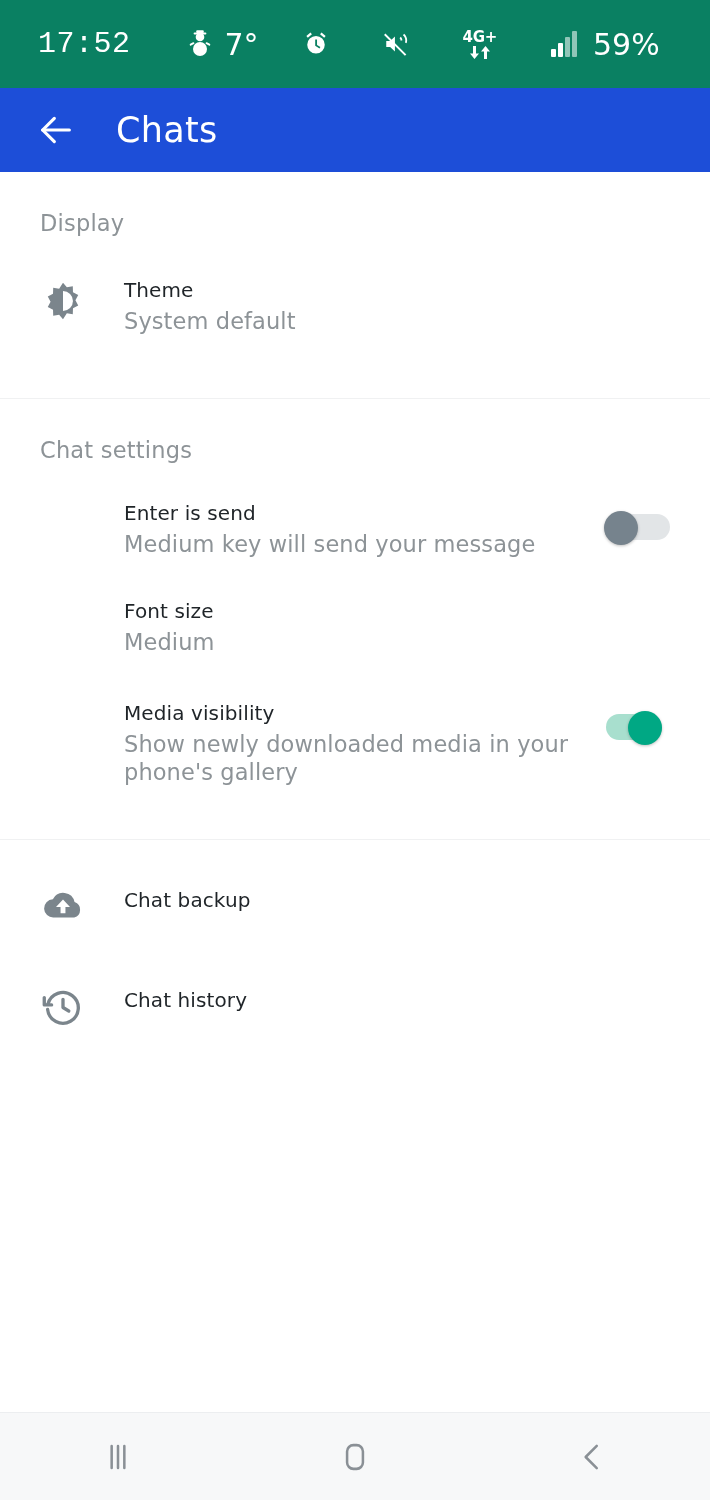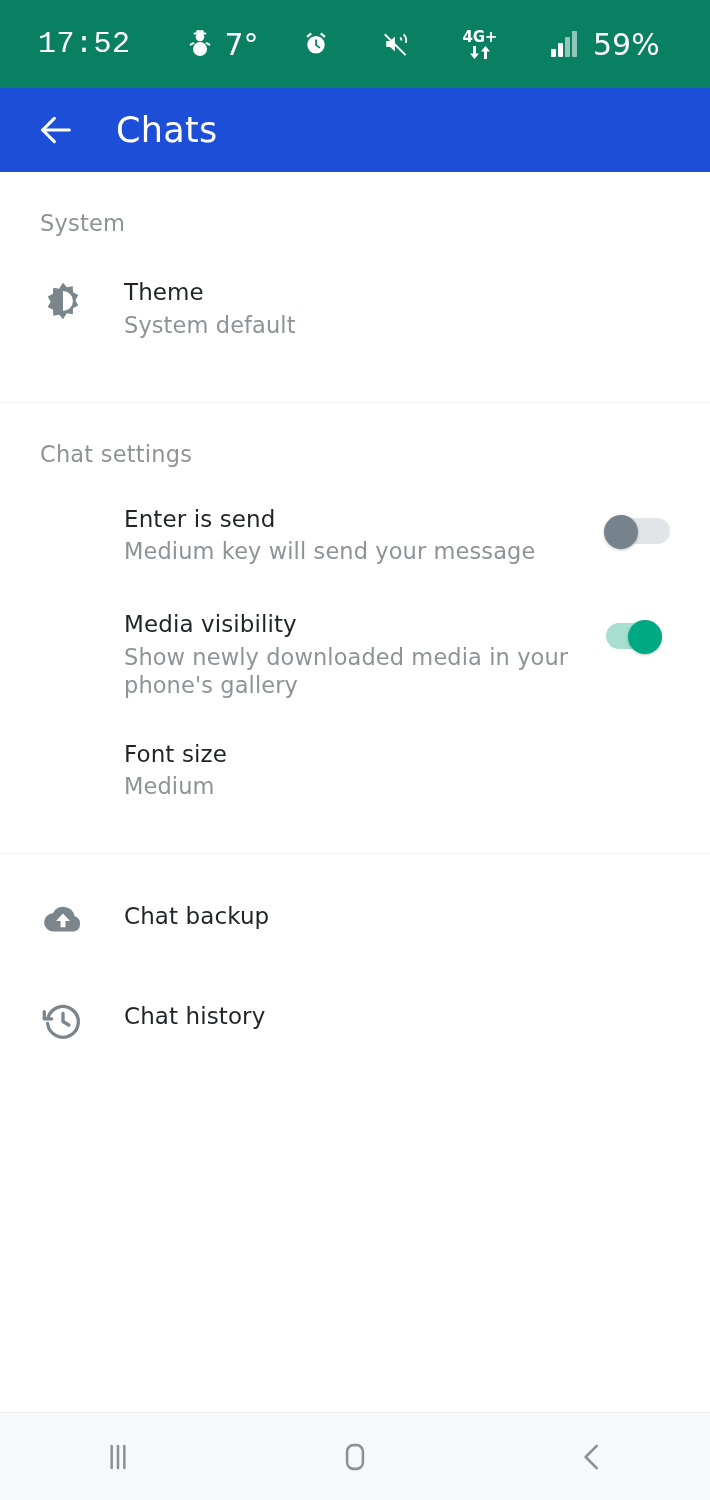--- a/index.html
+++ b/index.html
@@ -36,21 +36,21 @@
   .content { flex:1 1 auto; background:#ffffff; position:relative; overflow:hidden; }
 
   .section-header {
     color:#8d9397; font-size:22.5px; font-weight:400;
     padding-left:40px; letter-spacing:.2px;
   }
 
   .row { display:flex; align-items:flex-start; padding-left:40px; padding-right:30px; }
   .row-icon { width:46px; min-width:46px; height:46px; display:flex; align-items:center; justify-content:center; margin-right:38px; }
   .row-body { flex:1 1 auto; padding-top:1px; }
-  .row-title { font-size:23px; color:#1f2428; font-weight:400; line-height:1.16; letter-spacing:.1px; }
+  .row-title { font-size:20px; color:#1f2428; font-weight:400; line-height:1.16; letter-spacing:.1px; }
   .row-sub { font-size:22.5px; color:#8d9397; font-weight:400; line-height:1.24; margin-top:6px; letter-spacing:.1px; }
   .row-noicon { padding-left:124px; }
 
   .divider { height:1px; background:#f0f1f2; width:100%; }
 
   
   .toggle { position:relative; width:66px; height:30px; flex:0 0 auto; margin-left:20px; margin-top:10px; }
   .toggle .track { position:absolute; right:0; top:3px; width:56px; height:26px; border-radius:13px; }
   .toggle .thumb { position:absolute; top:0; width:34px; height:34px; border-radius:50%; box-shadow:0 1px 3px rgba(0,0,0,.25); }
   .toggle.off .track { background:#e2e5e7; }
@@ -131,21 +131,21 @@
       <svg width="40" height="40" viewBox="0 0 24 24" fill="none" stroke="#ffffff" stroke-width="1.9" stroke-linecap="round" stroke-linejoin="round">
         <path d="M20 12H4"></path>
           <path d="M11 5 4 12l7 7"></path>
       </svg>
     </div>
     <div class="appbar-title">Chats</div>
   </div>
 
   <div class="content">
 
-    <div class="section-header" style="margin-top:38px;">System</div>
+    <div class="section-header" style="margin-top:38px;">Display</div>
 
     <div class="row" style="margin-top:42px;">
       <div class="row-icon">
         <svg width="42" height="42" viewBox="0 0 24 24" fill="#7b858c">
           <path d="M12 1.6l2.2 2.6 3.4-.6.1 3.4 3 1.6-1.6 3 1.6 3-3 1.6-.1 3.4-3.4-.6L12 22.4l-2.2-2.6-3.4.6-.1-3.4-3-1.6 1.6-3-1.6-3 3-1.6.1-3.4 3.4.6z"></path>
           <path d="M12 6.3a5.7 5.7 0 0 1 0 11.4z" fill="#ffffff"></path>
         </svg>
       </div>
       <div class="row-body">
         <div class="row-title">Theme</div>
@@ -162,35 +162,35 @@
       <div class="row-body">
         <div class="row-title">Enter is send</div>
         <div class="row-sub">Medium key will send your message</div>
       </div>
       <div class="toggle off">
         <span class="track"></span>
         <span class="thumb"></span>
       </div>
     </div>
 
+    <div class="row row-noicon" style="margin-top:40px;">
+      <div class="row-body">
+        <div class="row-title">Font size</div>
+        <div class="row-sub">Medium</div>
+      </div>
+    </div>
+
     <div class="row row-noicon" style="margin-top:44px;padding-right:40px;">
       <div class="row-body" style="max-width:452px;">
         <div class="row-title">Media visibility</div>
         <div class="row-sub">Show newly downloaded media in your phone's gallery</div>
       </div>
       <div class="toggle on">
         <span class="track"></span>
         <span class="thumb"></span>
-      </div>
-    </div>
-
-    <div class="row row-noicon" style="margin-top:40px;">
-      <div class="row-body">
-        <div class="row-title">Font size</div>
-        <div class="row-sub">Medium</div>
       </div>
     </div>
 
     <div class="divider" style="margin-top:52px;"></div>
 
     <div class="row" style="margin-top:44px;justify-content:center;">
       <div class="row-icon">
         <svg width="42" height="42" viewBox="0 0 24 24" fill="#7b858c">
           <path d="M18.6 9.2a6.6 6.6 0 0 0-12.4-1.6A5.2 5.2 0 0 0 6.6 18h11.8a4.6 4.6 0 0 0 .2-8.8z"></path>
           <path d="M12 7.7l4 4.3h-2.6v3.6h-2.8V12H8z" fill="#ffffff"></path>

